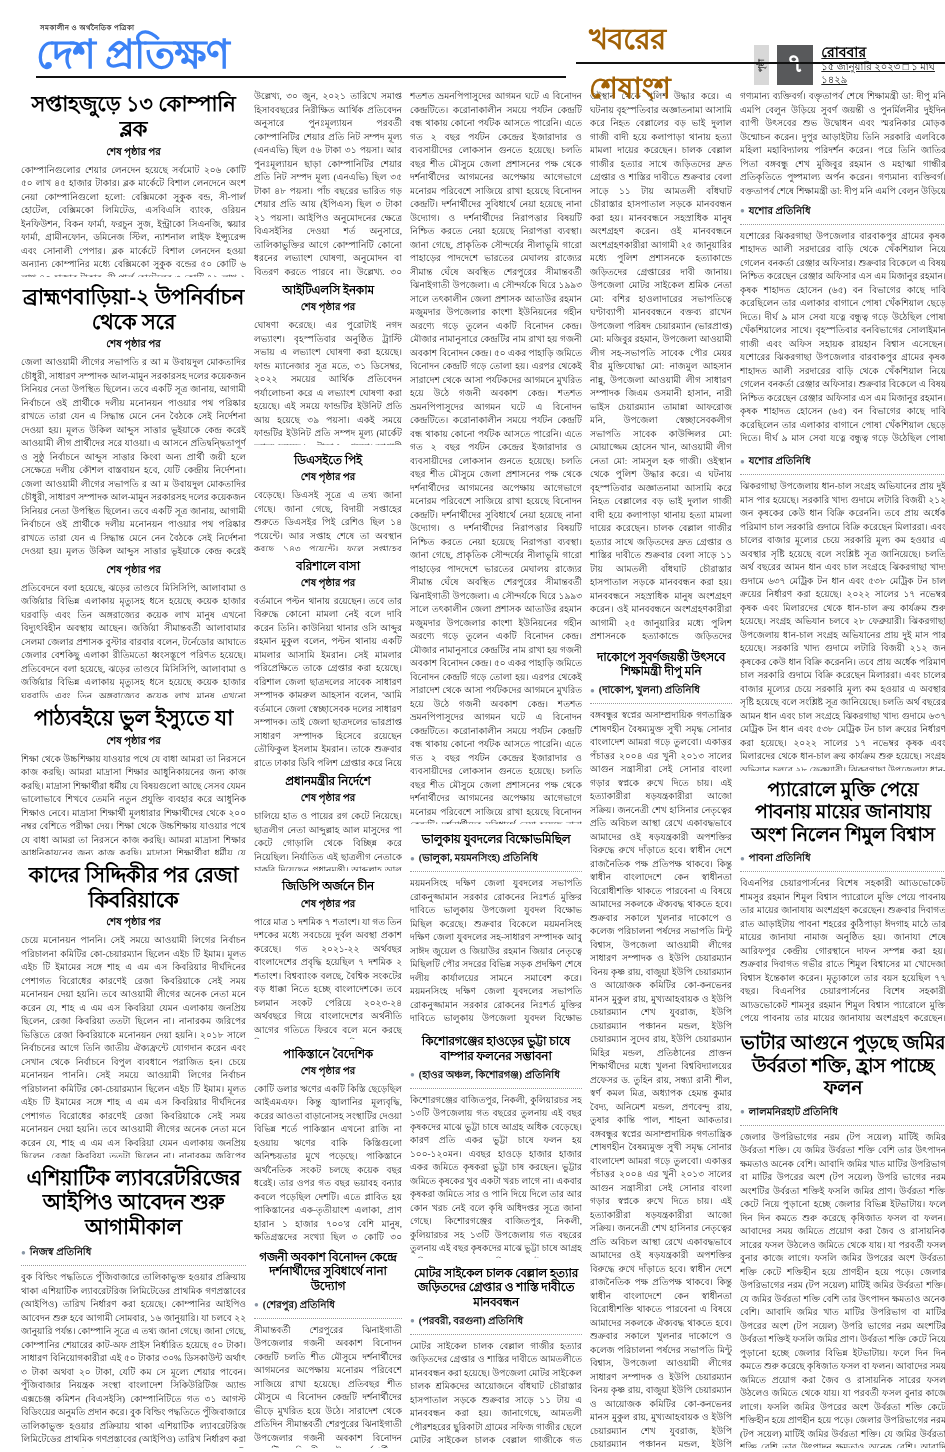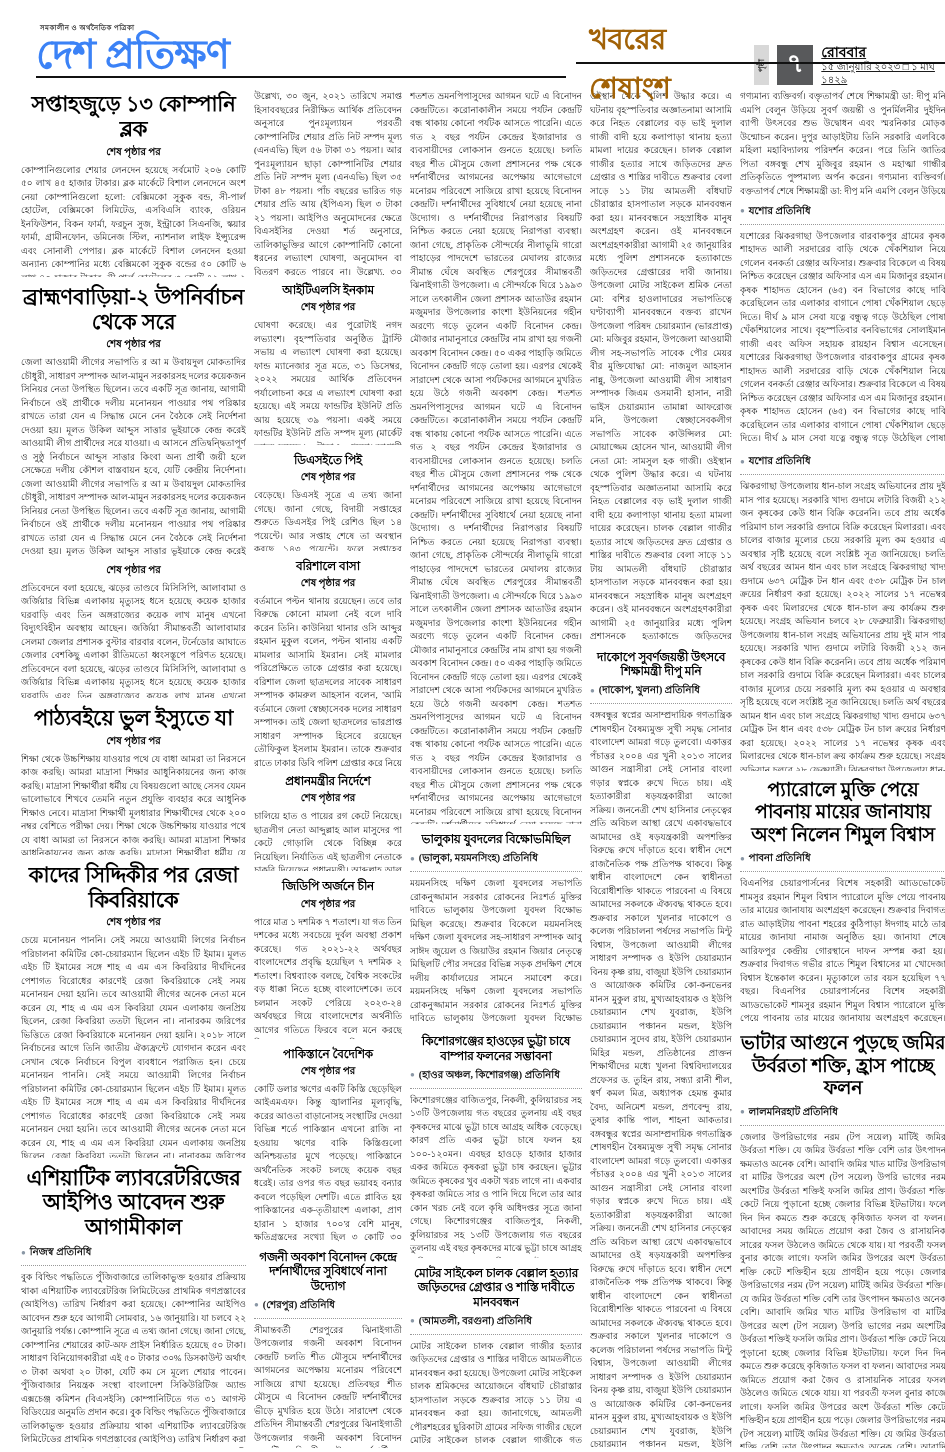--- a/index.html
+++ b/index.html
@@ -182,21 +182,21 @@
           <span class="dot">●</span>
           <span>(হাওর অঞ্চল, কিশোরগঞ্জ) প্রতিনিধি</span>
         </div>
         <div class="dotrule"></div>
         <p class="body">কিশোরগঞ্জের বাজিতপুর, নিকলী, কুলিয়ারচর সহ ১৩টি উপজেলায় গত বছরের তুলনায় এই বছর কৃষকদের মাঝে ভুট্টা চাষে আগ্রহ অধিক বেড়েছে। কারণ প্রতি একর ভুট্টা চাষে ফলন হয় ১০০-১২০মন। এবছর হাওড়ে হাজার হাজার একর জমিতে কৃষকরা ভুট্টা চাষ করছেন। ভুট্টার জমিতে কৃষকের খুব একটা খরচ লাগে না। একবার কৃষকরা জমিতে সার ও পানি দিয়ে দিলে তার আর কোন খরচ নেই বলে কৃষি অধিদপ্তর সূত্রে জানা গেছে। কিশোরগঞ্জের বাজিতপুর, নিকলী, কুলিয়ারচর সহ ১৩টি উপজেলায় গত বছরের তুলনায় এই বছর কৃষকদের মাঝে ভুট্টা চাষে আগ্রহ অধিক বেড়েছে। কারণ প্রতি একর ভুট্টা চাষে ফলন হয় ১০০-১২০মন। এবছর হাওড়ে হাজার হাজার একর জমিতে কৃষকরা ভুট্টা চাষ করছেন। ভুট্টার জমিতে কৃষকের খুব একটা খরচ লাগে না। একবার কৃষকরা জমিতে সার ও পানি দিয়ে দিলে তার আর কোন খরচ নেই বলে কৃষি অধিদপ্তর সূত্রে জানা গেছে।</p>
       </section>
       <section class="article" style="height:187px">
         <h2 class="hl">মোটর সাইকেল চালক বেল্লাল হত্যার জড়িতদের গ্রেপ্তার ও শাস্তি দাবীতে মানববন্ধন</h2>
         <div class="byline">
           <span class="dot">●</span>
-          <span>(আমতলী, বরগুনা) প্রতিনিধি</span>
+          <span>(পরবরী, বরগুনা) প্রতিনিধি</span>
         </div>
         <div class="dotrule"></div>
         <p class="body">মোটর সাইকেল চালক বেল্লাল গাজীর হত্যার জড়িতদের গ্রেপ্তার ও শাস্তির দাবীতে আমতলীতে মানববন্ধন করা হয়েছে। উপজেলা মোটর সাইকেল চালক শ্রমিকদের আয়োজনে বাঁধঘাট চৌরাস্তার হাসপাতাল সড়কে শুক্রবার সাড়ে ১১ টায় এ মানববন্ধন করা হয়। জানাগেছে, আমতলী পৌরশহরের ছুরিকাটা গ্রামের সফিজ গাজীর ছেলে মোটর সাইকেল চালক বেল্লাল গাজীকে গত মঙ্গলবার রাত ১১ টার দিকে যাত্রী সেজে মুখোশধারী দুই লোক ভাড়া করে কলাপাড়া নিয়ে যাছিল। মোটর সাইকেল চালক বেল্লাল গাজীর হত্যার জড়িতদের গ্রেপ্তার ও শাস্তির দাবীতে আমতলীতে মানববন্ধন করা হয়েছে। উপজেলা মোটর সাইকেল চালক শ্রমিকদের আয়োজনে বাঁধঘাট চৌরাস্তার হাসপাতাল সড়কে শুক্রবার সাড়ে ১১ টায় এ মানববন্ধন করা হয়। জানাগেছে, আমতলী পৌরশহরের ছুরিকাটা গ্রামের সফিজ গাজীর ছেলে মোটর সাইকেল চালক বেল্লাল গাজীকে গত মঙ্গলবার রাত ১১ টার দিকে যাত্রী সেজে মুখোশধারী দুই লোক ভাড়া করে কলাপাড়া নিয়ে যাছিল।</p>
       </section>
     </div>
 
     <div class="col col4">
       <section class="article" style="height:557px">
         <p class="body">ওইস্থান থেকে পুলিশ উদ্ধার করে। এ ঘটনায় বৃহস্পতিবার অজ্ঞাতনামা আসামি করে নিহত বেল্লালের বড় ভাই দুলাল গাজী বাদী হয়ে কলাপাড়া থানায় হত্যা মামলা দায়ের করেছেন। চালক বেল্লাল গাজীর হত্যার সাথে জড়িতদের দ্রুত গ্রেপ্তার ও শাস্তির দাবীতে শুক্রবার বেলা সাড়ে ১১ টায় আমতলী বাঁধঘাট চৌরাস্তার হাসপাতাল সড়কে মানববন্ধন করা হয়। মানববন্ধনে সহস্রাধিক মানুষ অংশগ্রহণ করেন। ওই মানববন্ধনে অংশগ্রহণকারীরা আগামী ২৫ জানুয়ারির মধ্যে পুলিশ প্রশাসনকে হত্যাকান্ডে জড়িতদের গ্রেপ্তারের দাবী জানায়। উপজেলা মোটর সাইকেল শ্রমিক নেতা মো: বশির হাওলাদারের সভাপতিত্বে ঘণ্টাব্যাপী মানববন্ধনে বক্তব্য রাখেন উপজেলা পরিষদ চেয়ারম্যান (ভারপ্রাপ্ত) মো: মজিবুর রহমান, উপজেলা আওয়ামী লীগ সহ-সভাপতি সাবেক পৌর মেয়র বীর মুক্তিযোদ্ধা মো: নাজমুল আহসান নান্নু, উপজেলা আওয়ামী লীগ সাধারণ সম্পাদক জিএম ওসমানী হাসান, নারী ভাইস চেয়ারম্যান তামান্না আফরোজ মনি, উপজেলা স্বেচ্ছাসেবকলীগ সভাপতি সাবেক কাউন্সিলর মো: মোয়াজ্জেম হোসেন খান, আওয়ামী লীগ নেতা মো: সামসুল হক গাজী। ওইস্থান থেকে পুলিশ উদ্ধার করে। এ ঘটনায় বৃহস্পতিবার অজ্ঞাতনামা আসামি করে নিহত বেল্লালের বড় ভাই দুলাল গাজী বাদী হয়ে কলাপাড়া থানায় হত্যা মামলা দায়ের করেছেন। চালক বেল্লাল গাজীর হত্যার সাথে জড়িতদের দ্রুত গ্রেপ্তার ও শাস্তির দাবীতে শুক্রবার বেলা সাড়ে ১১ টায় আমতলী বাঁধঘাট চৌরাস্তার হাসপাতাল সড়কে মানববন্ধন করা হয়। মানববন্ধনে সহস্রাধিক মানুষ অংশগ্রহণ করেন। ওই মানববন্ধনে অংশগ্রহণকারীরা আগামী ২৫ জানুয়ারির মধ্যে পুলিশ প্রশাসনকে হত্যাকান্ডে জড়িতদের গ্রেপ্তারের দাবী জানায়। উপজেলা মোটর সাইকেল শ্রমিক নেতা মো: বশির হাওলাদারের সভাপতিত্বে ঘণ্টাব্যাপী মানববন্ধনে বক্তব্য রাখেন উপজেলা পরিষদ চেয়ারম্যান (ভারপ্রাপ্ত) মো: মজিবুর রহমান, উপজেলা আওয়ামী লীগ সহ-সভাপতি সাবেক পৌর মেয়র বীর মুক্তিযোদ্ধা মো: নাজমুল আহসান নান্নু, উপজেলা আওয়ামী লীগ সাধারণ সম্পাদক জিএম ওসমানী হাসান, নারী ভাইস চেয়ারম্যান তামান্না আফরোজ মনি, উপজেলা স্বেচ্ছাসেবকলীগ সভাপতি সাবেক কাউন্সিলর মো: মোয়াজ্জেম হোসেন খান, আওয়ামী লীগ নেতা মো: সামসুল হক গাজী। ওইস্থান থেকে পুলিশ উদ্ধার করে। এ ঘটনায় বৃহস্পতিবার অজ্ঞাতনামা আসামি করে নিহত বেল্লালের বড় ভাই দুলাল গাজী বাদী হয়ে কলাপাড়া থানায় হত্যা মামলা দায়ের করেছেন। চালক বেল্লাল গাজীর হত্যার সাথে জড়িতদের দ্রুত গ্রেপ্তার ও শাস্তির দাবীতে শুক্রবার বেলা সাড়ে ১১ টায় আমতলী বাঁধঘাট চৌরাস্তার হাসপাতাল সড়কে মানববন্ধন করা হয়। মানববন্ধনে সহস্রাধিক মানুষ অংশগ্রহণ করেন। ওই মানববন্ধনে অংশগ্রহণকারীরা আগামী ২৫ জানুয়ারির মধ্যে পুলিশ প্রশাসনকে হত্যাকান্ডে জড়িতদের গ্রেপ্তারের দাবী জানায়। উপজেলা মোটর সাইকেল শ্রমিক নেতা মো: বশির হাওলাদারের সভাপতিত্বে ঘণ্টাব্যাপী মানববন্ধনে বক্তব্য রাখেন উপজেলা পরিষদ চেয়ারম্যান (ভারপ্রাপ্ত) মো: মজিবুর রহমান, উপজেলা আওয়ামী লীগ সহ-সভাপতি সাবেক পৌর মেয়র বীর মুক্তিযোদ্ধা মো: নাজমুল আহসান নান্নু, উপজেলা আওয়ামী লীগ সাধারণ সম্পাদক জিএম ওসমানী হাসান, নারী ভাইস চেয়ারম্যান তামান্না আফরোজ মনি, উপজেলা স্বেচ্ছাসেবকলীগ সভাপতি সাবেক কাউন্সিলর মো: মোয়াজ্জেম হোসেন খান, আওয়ামী লীগ নেতা মো: সামসুল হক গাজী।</p>
       </section>

